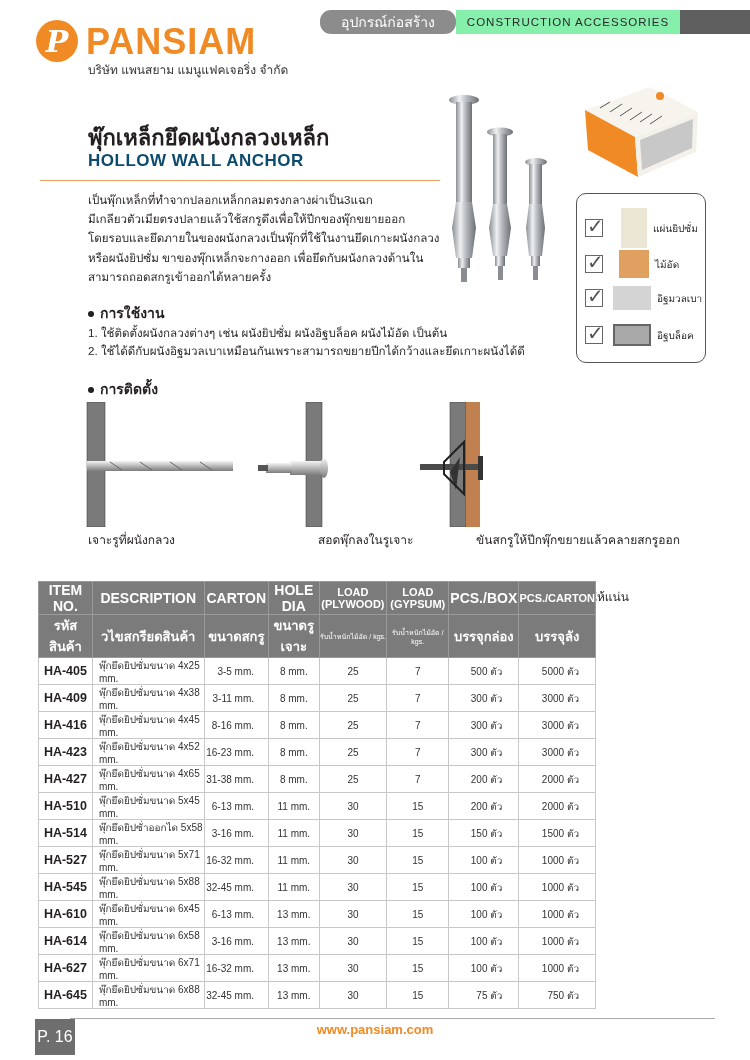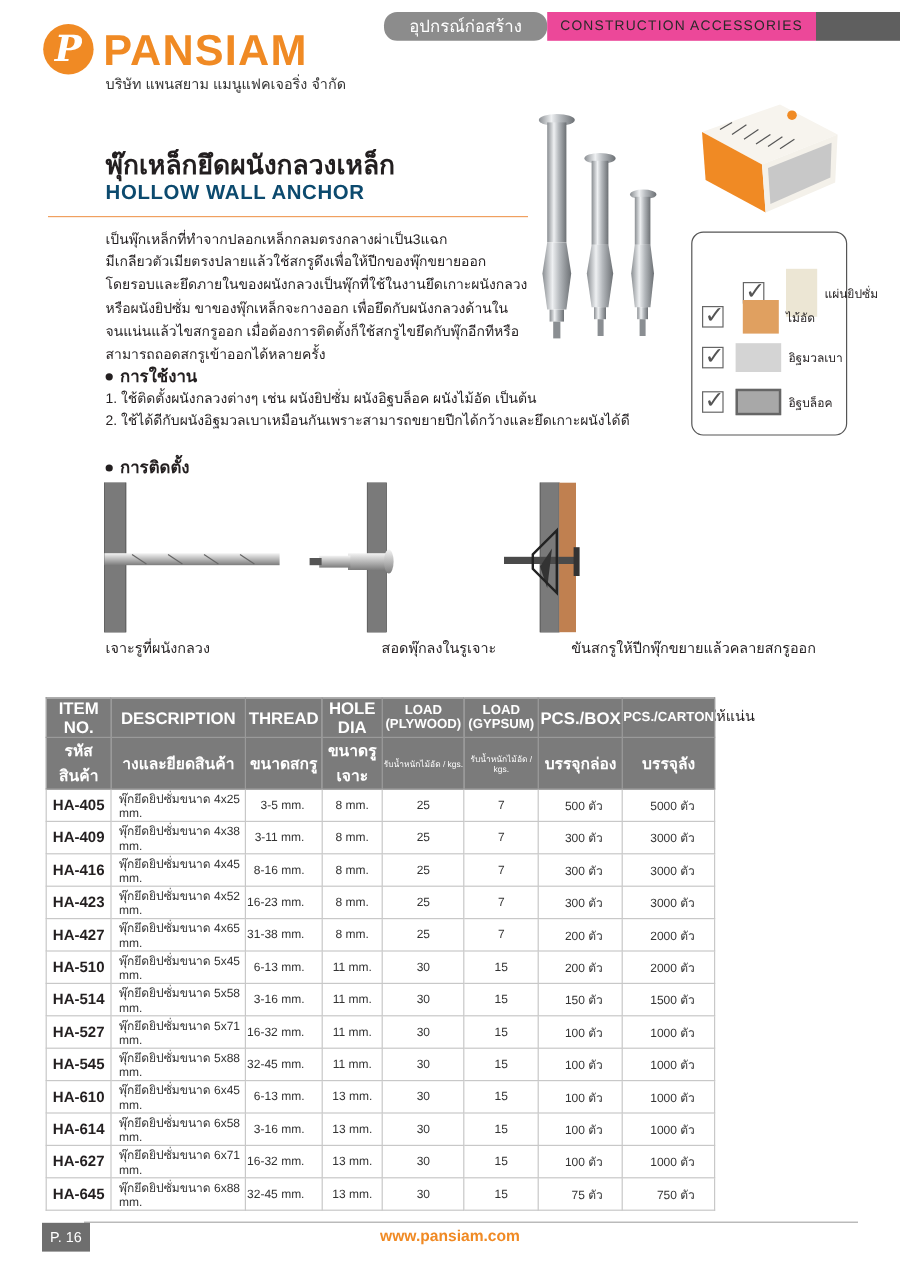--- a/index.html
+++ b/index.html
@@ -2,21 +2,21 @@
 <html><head>
 <meta charset="utf-8">
 <style>
   * { box-sizing: border-box; margin: 0; padding: 0; }
   html, body { width: 750px; height: 1060px; background: #ffffff; overflow: hidden; }
   body { position: relative; font-family: "Liberation Sans", "DejaVu Sans", sans-serif; color: #231f20; }
 
   
   .topbar { position: absolute; left: 320px; top: 10px; width: 430px; height: 24px; display: flex; }
   .topbar .th { background: #8c8c8c; color: #fff; width: 136px; display: flex; align-items: center; justify-content: center; font-size: 14px; border-radius: 11px; }
-  .topbar .en { background: #ec4899; color: #2a2a2a; width: 224px; display: flex; align-items: center; justify-content: center; font-size: 11.5px; letter-spacing: 1px; }
+  .topbar .en { background: #86efac; color: #2a2a2a; width: 224px; display: flex; align-items: center; justify-content: center; font-size: 11.5px; letter-spacing: 1px; }
   .topbar .tail { background: #5f5f5f; flex: 1; }
 
   
   .logo { position: absolute; left: 36px; top: 20px; }
   .logo-circle { position: absolute; left: 0; top: 0; width: 42px; height: 42px; border-radius: 50%; background: #f08a24; display: flex; align-items: center; justify-content: center; color: #fff; font-family: "DejaVu Serif", serif; font-weight: bold; font-size: 30px; font-style: italic; }
   .logo-word { position: absolute; left: 50px; top: 2px; font-size: 36px; font-weight: bold; color: #f08a24; letter-spacing: 1px; line-height: 40px; white-space: nowrap; }
   .logo-sub { position: absolute; left: 52px; top: 40px; font-size: 12px; color: #333; white-space: nowrap; }
 
   
   .title-th { position: absolute; left: 88px; top: 120px; font-size: 22px; font-weight: bold; color: #231f20; white-space: nowrap; }
@@ -57,21 +57,21 @@
   .table thead th.carton { font-size: 11px; }
   .table thead th.tiny { font-size: 7px; font-weight: normal; }
   .table tbody td { height: 25.2px; font-size: 10px; color: #333; }
   .table tbody td.item { font-size: 12.5px; font-weight: bold; color: #231f20; }
   .table tbody td.desc-cell { text-align: left; padding-left: 6px; font-size: 10px; }
   .table tbody td.thread { text-align: right; padding-right: 14px; }
   .table tbody td.qty { text-align: right; padding-right: 16px; }
 
   
   .foot-rule { position: absolute; left: 70px; top: 1018px; width: 645px; height: 1px; background: #aaa; }
-  .page-no { position: absolute; left: 35px; top: 1019px; width: 40px; height: 24px; background: #6e6e6e; color: #fff; font-size: 12px; display: flex; align-items: center; justify-content: center; }
+  .page-no { position: absolute; left: 35px; top: 1019px; width: 40px; height: 36px; background: #6e6e6e; color: #fff; font-size: 16px; display: flex; align-items: center; justify-content: center; }
   .url { position: absolute; left: 0; width: 750px; top: 1022px; text-align: center; font-size: 13px; font-weight: bold; color: #f08a24; }
 </style>
 </head>
 <body>
 
 <div class="topbar">
   <div class="th">อุปกรณ์ก่อสร้าง</div>
   <div class="en">CONSTRUCTION ACCESSORIES</div>
   <div class="tail"></div>
 </div>
@@ -84,21 +84,20 @@
 
 <div class="title-th">พุ๊กเหล็กยึดผนังกลวงเหล็ก</div>
 <div class="title-en">HOLLOW WALL ANCHOR</div>
 <div class="title-rule"></div>
 
 <div class="desc">
   <p>เป็นพุ๊กเหล็กที่ทำจากปลอกเหล็กกลมตรงกลางผ่าเป็น3แฉก</p>
   <p>มีเกลียวตัวเมียตรงปลายแล้วใช้สกรูดึงเพื่อให้ปีกของพุ๊กขยายออก</p>
   <p>โดยรอบและยึดภายในของผนังกลวงเป็นพุ๊กที่ใช้ในงานยึดเกาะผนังกลวง</p>
   <p>หรือผนังยิปซั่ม ขาของพุ๊กเหล็กจะกางออก เพื่อยึดกับผนังกลวงด้านใน</p>
-  <p>จนแน่นแล้วไขสกรูออก เมื่อต้องการติดตั้งก็ใช้สกรูไขยึดกับพุ๊กอีกทีหรือ</p>
   <p>สามารถถอดสกรูเข้าออกได้หลายครั้ง</p>
 </div>
 
 <div class="bullet-h" style="top:302px;">
   <span class="dot"></span><span>การใช้งาน</span>
 </div>
 <div class="usage">
   <p>1. ใช้ติดตั้งผนังกลวงต่างๆ เช่น ผนังยิปซั่ม ผนังอิฐบล็อค ผนังไม้อัด เป็นต้น</p>
   <p>2. ใช้ได้ดีกับผนังอิฐมวลเบาเหมือนกันเพราะสามารถขยายปีกได้กว้างและยึดเกาะผนังได้ดี</p>
 </div>
@@ -149,21 +148,21 @@
       <line x1="30" y1="30" x2="42" y2="22"></line>
     <line x1="40" y1="34" x2="52" y2="26"></line>
       <line x1="50" y1="38" x2="62" y2="30"></line>
     <line x1="60" y1="40" x2="72" y2="32"></line>
       <line x1="70" y1="42" x2="82" y2="34"></line>
   </g>
   <circle cx="80" cy="14" r="4" fill="#f08a24"></circle>
 </svg>
 
 <div class="materials">
-  <div class="mat-row" style="top:30px;margin-left:34px;">
+  <div class="mat-row" style="top:14px;">
     <span class="mat-check"></span>
     <span class="mat-swatch" style="background:#ece6d4; width:26px; height:40px; margin-left:8px;"></span>
     <span class="mat-label">แผ่นยิปซั่ม</span>
   </div>
   <div class="mat-row" style="top:56px;">
     <span class="mat-check"></span>
     <span class="mat-swatch" style="background:#e0a060; width:30px; height:28px; margin-left:6px;"></span>
     <span class="mat-label">ไม้อัด</span>
   </div>
   <div class="mat-row" style="top:92px;">
@@ -226,30 +225,30 @@
       <col style="width:74px">
     <col style="width:76px">
       <col style="width:75px">
       <col style="width:75px">
       <col style="width:71px">
   </colgroup>
   <thead>
     <tr class="r1">
       <th>ITEM NO.</th>
       <th>DESCRIPTION</th>
-      <th>THREAD</th>
+      <th>CARTON</th>
       <th>HOLE DIA</th>
       <th class="small-load" rowspan="1">LOAD (PLYWOOD)</th>
       <th class="small-load">LOAD (GYPSUM)</th>
       <th>PCS./BOX</th>
       <th class="carton">PCS./CARTON</th>
     </tr>
     <tr class="r2">
       <th>รหัสสินค้า</th>
-      <th>างและยียดสินค้า</th>
+      <th>วไขสกรียดสินค้า</th>
       <th>ขนาดสกรู</th>
       <th>ขนาดรูเจาะ</th>
       <th class="tiny">รับน้ำหนักไม้อัด / kgs.</th>
       <th class="tiny">รับน้ำหนักไม้อัด / kgs.</th>
       <th>บรรจุกล่อง</th>
       <th>บรรจุลัง</th>
     </tr>
   </thead>
   <tbody id="tbody">
       <tr>
@@ -307,21 +306,21 @@
         <td class="desc-cell">พุ๊กยึดยิปซั่มขนาด 5x45 mm.</td>
         <td class="thread">6-13 mm.</td>
         <td>11 mm.</td>
         <td>30</td>
         <td>15</td>
         <td class="qty">200 ตัว</td>
         <td class="qty">2000 ตัว</td>
       </tr>
       <tr>
         <td class="item">HA-514</td>
-        <td class="desc-cell">พุ๊กยึดยิปซั่มขนาด 5x58 mm.</td>
+        <td class="desc-cell">พุ๊กยึดยิปซั่าออกได 5x58 mm.</td>
         <td class="thread">3-16 mm.</td>
         <td>11 mm.</td>
         <td>30</td>
         <td>15</td>
         <td class="qty">150 ตัว</td>
         <td class="qty">1500 ตัว</td>
       </tr>
       <tr>
         <td class="item">HA-527</td>
         <td class="desc-cell">พุ๊กยึดยิปซั่มขนาด 5x71 mm.</td>

